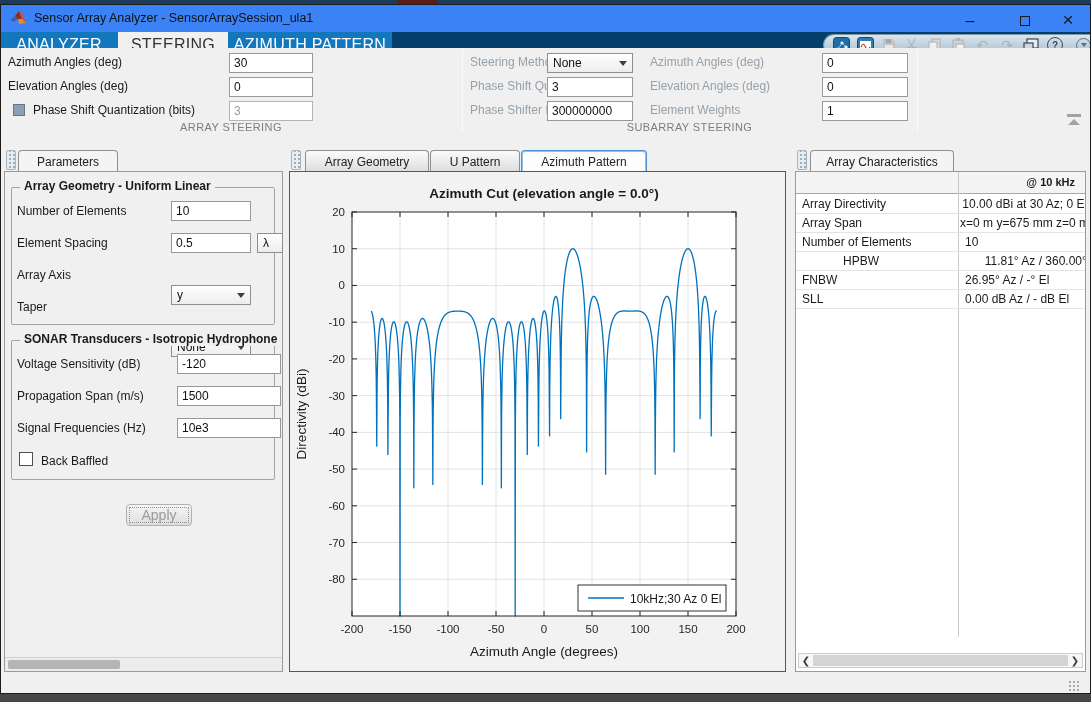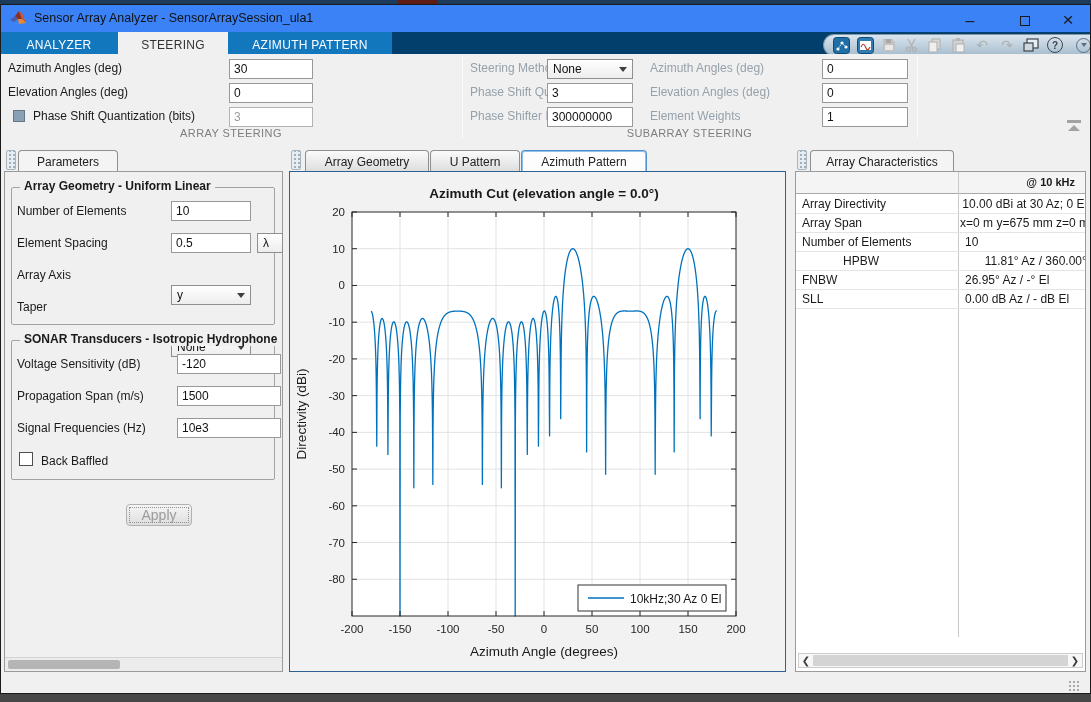--- a/index.html
+++ b/index.html
@@ -9,21 +9,21 @@
   .dimlbl{font-size:12px;color:#95a1ab;line-height:20px;white-space:nowrap;}
   .sect{font-size:11px;color:#7d7d7d;letter-spacing:.4px;text-align:center;}
   .ts-input{box-sizing:border-box;height:20px;border:1px solid #989898;background:#fff;
             font:12px "Liberation Sans",sans-serif;color:#111;padding:0 4px;}
   .ts-input.dim{color:#9c9c9c;border-color:#b3b3b3;}
   .combo{box-sizing:border-box;height:20px;border:1px solid #8f8f8f;background:linear-gradient(#fff,#ededed);
          font-size:12px;color:#111;line-height:18px;padding:0 18px 0 5px;position:relative;white-space:nowrap;overflow:hidden;}
   .chev{width:0;height:0;border-left:4px solid transparent;border-right:4px solid transparent;
         border-top:5px solid #3f3f3f;position:absolute;right:5px;top:7px;}
   .ribtab{height:26px;display:flex;align-items:center;justify-content:center;
-          font-size:12px;letter-spacing:.3px;color:#fff;cursor:default;}
+          font-size:16px;letter-spacing:.3px;color:#fff;cursor:default;}
   .ribtab.active{background:#f0f0f0;color:#333;}
   .ptab{box-sizing:border-box;height:22px;border:1px solid #8f8f8f;border-bottom:none;border-radius:4px 4px 0 0;
         background:linear-gradient(#fbfbfb,#dcdcdc);display:flex;align-items:center;justify-content:center;
         font-size:12px;color:#222;}
   .ptab.active{background:#f4f4f4;}
   .ptab.focus{border-color:#4f8fce;box-shadow:inset 0 0 0 1px #8fc0e8;background:#fdfdfd;}
   .grip{width:10px;height:20px;border:1px solid #a9b4bc;border-radius:2px;background-color:#e7edf1;
         background-image:radial-gradient(#9fb0bd 1px,transparent 1.2px);background-size:4px 4px;background-position:1px 2px;}
   .gbox{border:1px solid #a3a3a3;border-radius:2px;}
   .gtitle{position:absolute;top:-9px;left:8px;background:#f0f0f0;padding:0 4px;font-size:12px;font-weight:bold;color:#1a1a1a;white-space:nowrap;}
@@ -110,21 +110,21 @@
         <rect x="1" y="6" width="9" height="8" fill="#cfd8df" stroke="#3d464e" stroke-width="1.2"></rect>
       </svg>
       <div style="width:16px;height:16px;border:1.4px solid #3d464e;border-radius:50%;box-sizing:border-box;
                   font-size:10px;font-weight:bold;color:#3d464e;display:flex;align-items:center;justify-content:center;">?</div>
       <div style="width:15px;height:15px;border:1.4px solid #5a7183;border-radius:50%;box-sizing:border-box;display:flex;align-items:center;justify-content:center;margin-left:6px;">
         <div style="width:0;height:0;border-left:3.5px solid transparent;border-right:3.5px solid transparent;border-top:4.5px solid #5a7183;"></div>
       </div>
     </div>
   </div>
 
-  <div class="abs" style="left:0;top:54px;width:1091px;height:87px;background:#f0f0f0;">
+  <div class="abs" style="left:0;top:48px;width:1091px;height:87px;background:#f0f0f0;">
 
     <div class="abs lbl" style="left:8px;top:4px;">Azimuth Angles (deg)</div>
     <input class="abs ts-input" style="left: 229px; top: 5px; width: 84px;" value="30">
     <div class="abs lbl" style="left:8px;top:28px;">Elevation Angles (deg)</div>
     <input class="abs ts-input" style="left: 229px; top: 29px; width: 84px;" value="0">
     <div class="abs cb-rib" style="left:13px;top:56px;"></div>
     <div class="abs lbl" style="left:33px;top:52px;">Phase Shift Quantization (bits)</div>
     <input class="abs ts-input dim" style="left: 229px; top: 53px; width: 84px;" value="3">
     <div class="abs sect" style="left:0;top:73px;width:462px;">ARRAY STEERING</div>
     <div class="abs" style="left:462px;top:2px;width:1px;height:82px;background:#d7d7d7;border-right:1px solid #fbfbfb;"></div>

